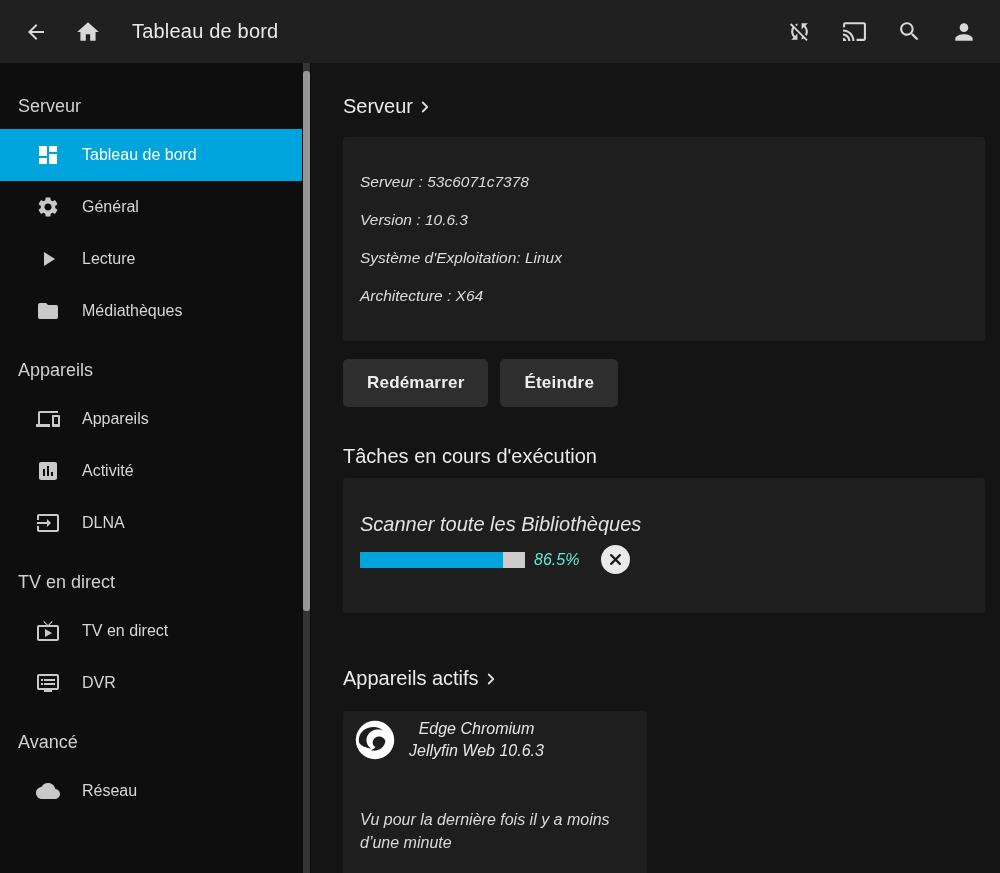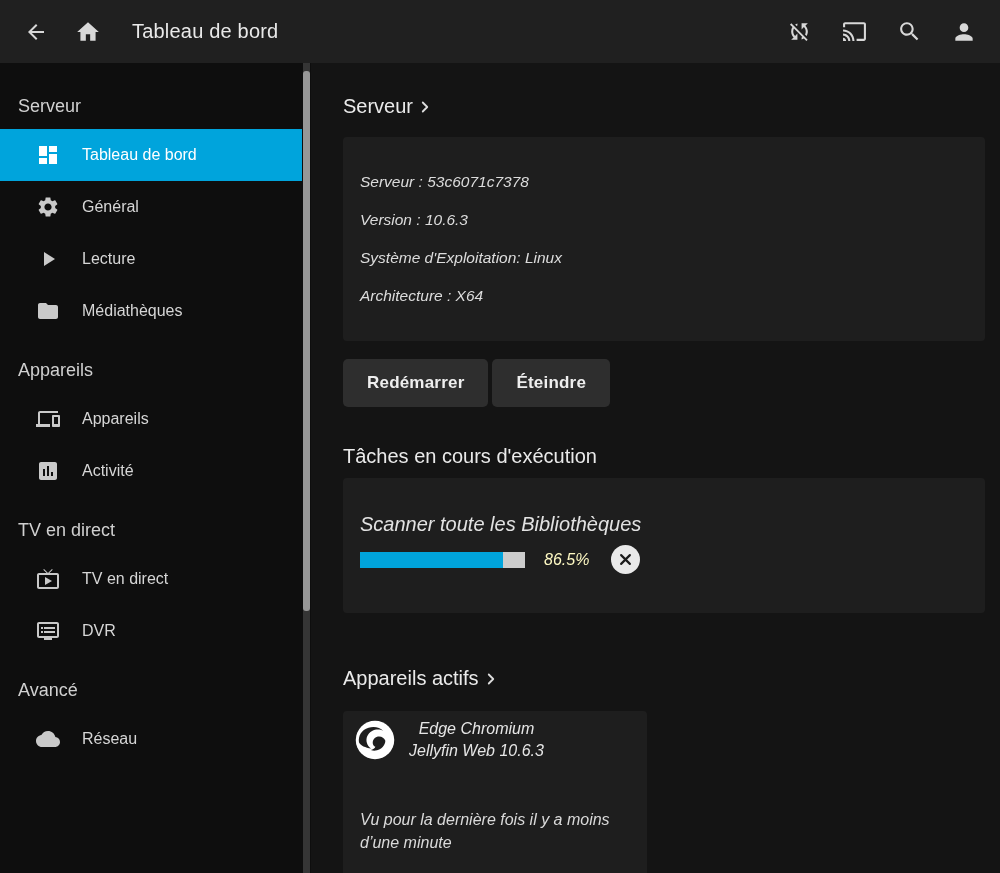--- a/index.html
+++ b/index.html
@@ -66,36 +66,36 @@
   .section-title {
     margin:0; display:flex; align-items:center; gap:3px;
     font-size:20px; font-weight:400; color:#eaeaea; line-height:26px;
   }
   .section-title .chev { color:#dcdcdc; margin-top:2px; }
   .card { background:#1e1e1e; border-radius:4px;font-style:italic; }
 
   .server-card { margin-top:18px; padding:26px 17px; }
   .server-card p { margin:0; line-height:38px; font-size:15.5px; color:#dcdcdc; }
 
-  .button-row { margin-top:18px; display:flex; gap:4px; }
+  .button-row { margin-top:18px; display:flex; gap:12px; }
   .btn {
     background:#2e2e2e; color:#eee; border:none; border-radius:5px;
     font-family:inherit; font-size:17px; font-weight:700;
     padding:14px 24px; cursor:pointer; letter-spacing:.2px;
   }
 
   .tasks-title { margin-top:36px; }
   .task-card { margin-top:9px; padding:16px 17px 39px 17px; }
   .task-name { margin-top:20px; font-size:20px; color:#e2e2e2; line-height:20px; }
   .progress-row { margin-top:11px; display:flex; align-items:center; }
   .progress-track {
     width:165px; height:16px; background:#cccccc; overflow:hidden; flex:none;
   }
   .progress-fill { height:100%; background:#00a4dc; }
-  .progress-label { margin-left:19px; font-size:16px; color:#fef9c3; }
+  .progress-label { margin-left:9px; font-size:16px; color:#5eead4; }
   .stop-btn {
     margin-left:22px; width:29px; height:29px; border-radius:50%;
     background:#e9e9e9; border:none; cursor:pointer;
     display:flex; align-items:center; justify-content:center; padding:0;
   }
   .stop-btn svg { color:#1b1b1b; }
 
   .devices-title { margin-top:52px; }
   .device-card { margin-top:20px; width:304px; min-height:230px; padding:7px 17px 20px 10px; }
   .device-header { display:flex; align-items:center;text-align:center; }
@@ -202,20 +202,28 @@
           <span class="sb-label">Appareils</span>
         </div>
         <div class="sb-item">
           <span class="sb-icon">
             <svg width="24" height="24" viewBox="0 0 24 24" fill="currentColor">
               <path d="M19 3H5c-1.1 0-2 .9-2 2v14c0 1.1.9 2 2 2h14c1.1 0 2-.9 2-2V5c0-1.1-.9-2-2-2zM9 17H7v-7h2v7zm4 0h-2V7h2v10zm4 0h-2v-4h2v4z"></path>
             </svg>
           </span>
           <span class="sb-label">Activité</span>
         </div>
+        <div class="sb-item">
+          <span class="sb-icon">
+            <svg width="24" height="24" viewBox="0 0 24 24" fill="currentColor">
+              <path d="M21 3.01H3c-1.1 0-2 .9-2 2V9h2V4.99h18v14.03H3V15H1v4.01c0 1.1.9 1.98 2 1.98h18c1.1 0 2-.88 2-1.98v-14c0-1.11-.9-2-2-2zM11 16l4-4-4-4v3H1v2h10v3z"></path>
+            </svg>
+          </span>
+          <span class="sb-label">DLNA</span>
+        </div>
         <div class="sb-heading">TV en direct</div>
         <div class="sb-item">
           <span class="sb-icon">
             <svg width="24" height="24" viewBox="0 0 24 24" fill="currentColor">
               <path d="M21 6h-7.59l3.29-3.29L16 2l-4 4-4-4-.71.71L10.59 6H3c-1.1 0-2 .89-2 2v12c0 1.1.9 2 2 2h18c1.1 0 2-.9 2-2V8c0-1.11-.9-2-2-2zm0 14H3V8h18v12zM9 10v8l7-4z"></path>
             </svg>
           </span>
           <span class="sb-label">TV en direct</span>
         </div>
         <div class="sb-item">

